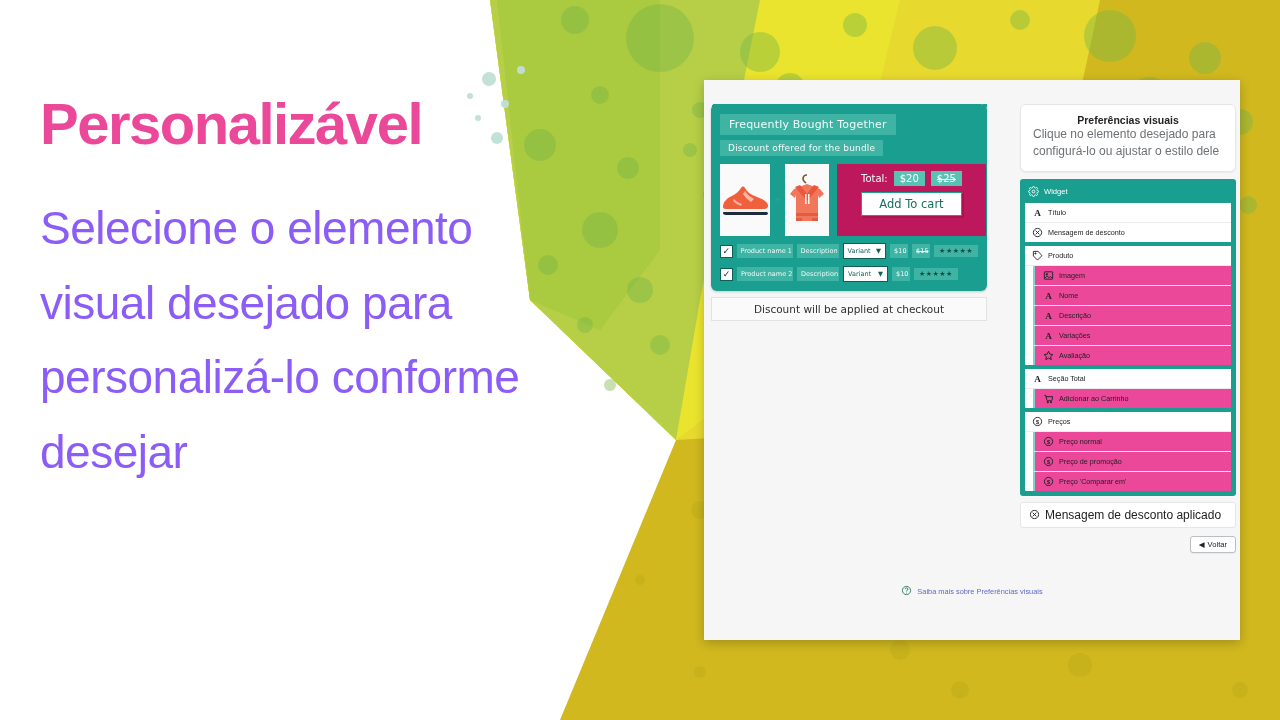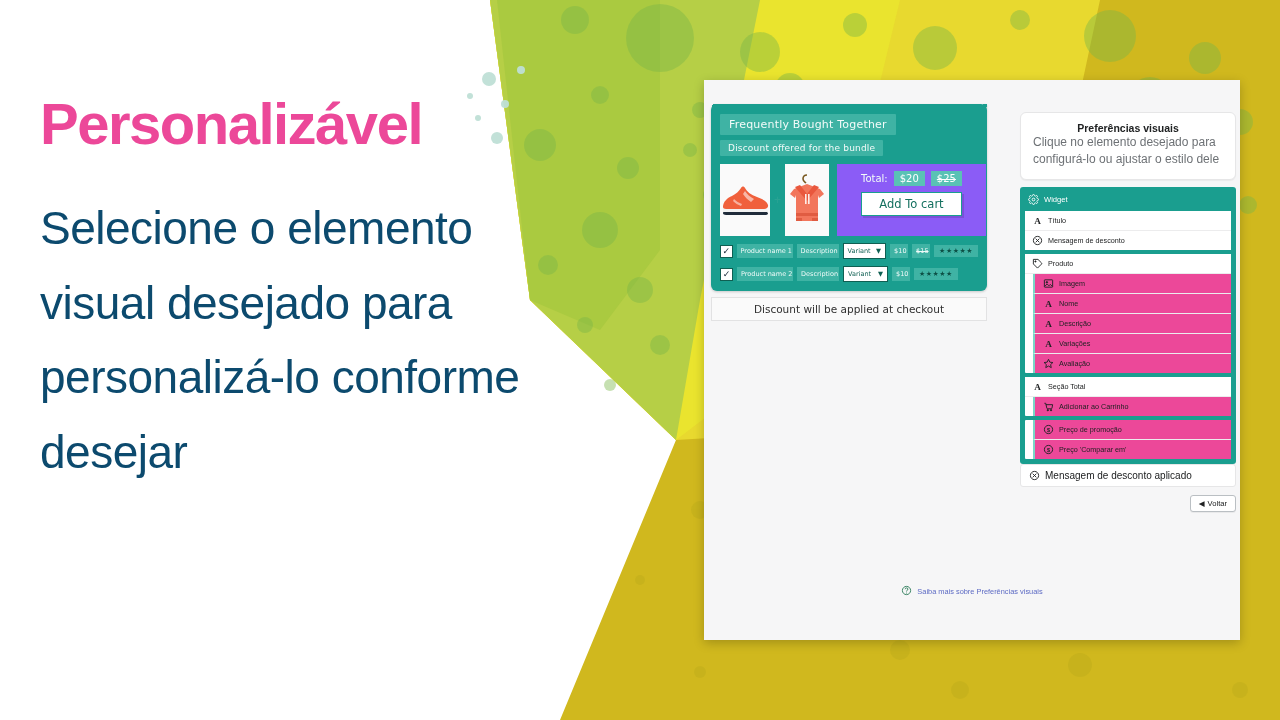--- a/index.html
+++ b/index.html
@@ -15,21 +15,21 @@
   #bg-art { position:absolute; inset:0; width:1280px; height:720px; }
 
   
   .left-copy { position:absolute; left:40px; top:95px; width:520px; }
   .headline {
     font-size:58px; font-weight:bold; color:#ec4899;
     letter-spacing:-1.5px; line-height:1.0;
   }
   .subcopy {
     margin-top:38px;
-    font-size:46px; line-height:1.62; color:#0c4a6e;
+    font-size:46px; line-height:1.62; color:#8b5cf6;
     font-weight:400; letter-spacing:-0.5px;
   }
 
   
   .app-window {
     position:absolute; left:704px; top:80px; width:536px; height:560px;
     background:#f6f6f7;
     box-shadow: 0 3px 10px rgba(0,0,0,.22);
   }
 
@@ -61,21 +61,21 @@
   .w-title { font-size:11px; padding:4px 9px; }
   .w-sub   { font-size:9px; padding:3px 8px; margin-top:5px; }
 
   .prod-row { display:flex; gap:8px; margin-top:8px; align-items:stretch; }
   .img-box {
     width:58px; height:72px; background:#fafafa;
     display:flex; align-items:center; justify-content:center;
     position:relative;
   }
   .plus-sign{ align-self:center; color:#2aa394; font-size:12px; margin:0 -4px; }
-  .total-box { flex:1; background:#8b5cf6; padding:7px 24px; display:flex; flex-direction:column; gap:6px; }
+  .total-box { flex:1; background:#be185d; padding:7px 24px; display:flex; flex-direction:column; gap:6px; }
   .total-line { display:flex; align-items:center; gap:6px; }
   .total-label { color:#f2fbf9; font-size:10px; }
   .price-pill { background:#5ac2b5; color:#ffffff; font-size:10px; padding:2px 6px; }
   .price-pill.struck { text-decoration:line-through; }
   .add-cart {
     background:#ffffff; color:#14705f; text-align:center;
     font-size:11.5px; padding:4px 0; border:1px solid #1a9e8f;
     box-shadow: 2px 2px 0 rgba(0,0,0,.12);
   }
 
@@ -95,21 +95,21 @@
   .cell.price { width:18px; text-align:center; }
   .cell.strike { width:18px; text-align:center; text-decoration:line-through; }
   .cell.stars { color:#0d4f45; font-size:7px; letter-spacing:.5px; padding:2px 5px; }
 
   .checkout-note {
     margin:6px 4px 0 4px; background:#fafafa; border:1px solid #e2e2e3;
     text-align:center; font-size:10.5px; color:#2f2f2f; padding:5px 0;
   }
 
   
-  .settings-col { position:absolute; right:4px; top:32px; width:216px; }
+  .settings-col { position:absolute; right:4px; top:24px; width:216px; }
 
   .card {
     background:#ffffff; border:1px solid #e6e6e7; border-radius:6px;
     box-shadow:0 1px 1px rgba(0,0,0,.05);
   }
   .card-head { padding:9px 12px 10px 12px; }
   .card-title { font-size:10.5px; font-weight:bold; color:#202223; text-align:center; }
   .card-desc { font-size:12px; line-height:1.45; color:#6d7175; }
 
   .tree-card { margin-top:7px; background:#1a9e8f; border-radius:3px; padding:6px 5px 5px 5px; }
@@ -122,23 +122,23 @@
     padding:4px 7px; font-size:7.2px; color:#202223;
     border-bottom:1px solid #ececed;
     background:#ffffff;
   }
   .row:last-child { border-bottom:none; }
   .row.child { margin-left:8px; border-left:2px solid #7ad7c7; padding-left:8px; background:#ec4899; }
   .ico { width:11px; height:11px; flex:0 0 11px; display:flex; align-items:center; justify-content:center; }
   .ico svg { display:block; }
 
   .applied-bar {
-    background:#ffffff; border:1px solid #e6e6e7; border-radius:3px;
+    margin-top:6px; background:#ffffff; border:1px solid #e6e6e7; border-radius:3px;
     display:flex; align-items:center; gap:5px; padding:5px 8px;
-    font-size:10px; color:#202223;
+    font-size:12px; color:#202223;
   }
 
   .back-wrap { margin-top:8px; display:flex; justify-content:flex-end; }
   .back-btn {
     background:#ffffff; border:1px solid #babfc3; border-radius:3px;
     box-shadow:0 1px 0 rgba(0,0,0,.05);
     font-size:7.6px; color:#202223; padding:3px 8px;
     display:flex; align-items:center; gap:3px; cursor:pointer;
   }
 
@@ -405,20 +405,38 @@
                   <path d="M3 5h3l2.2 10.2A2 2 0 0 0 10.2 17h7.4a2 2 0 0 0 2-1.6L21 8H6.2"></path>
                   <circle cx="10.5" cy="20" r="1.4" fill="#202223"></circle>
                   <circle cx="17.5" cy="20" r="1.4" fill="#202223"></circle>
                 </svg>
             </span>
             <span>Adicionar ao Carrinho</span>
           </div>
         </div>
 
         <div class="grp">
+          <div class="row">
+            <span class="ico">
+              <svg width="11" height="11" viewBox="0 0 24 24" fill="none" stroke="#202223" stroke-width="2">
+                  <circle cx="12" cy="12" r="9"></circle>
+                  <text x="12" y="17" font-family="Liberation Sans, sans-serif" font-size="12" font-weight="bold" text-anchor="middle" fill="#202223" stroke="none">$</text>
+                </svg>
+            </span>
+            <span>Preços</span>
+          </div>
+          <div class="row child">
+            <span class="ico">
+              <svg width="11" height="11" viewBox="0 0 24 24" fill="none" stroke="#202223" stroke-width="2">
+                  <circle cx="12" cy="12" r="9"></circle>
+                  <text x="12" y="17" font-family="Liberation Sans, sans-serif" font-size="12" font-weight="bold" text-anchor="middle" fill="#202223" stroke="none">$</text>
+                </svg>
+            </span>
+            <span>Preço normal</span>
+          </div>
           <div class="row child">
             <span class="ico">
               <svg width="11" height="11" viewBox="0 0 24 24" fill="none" stroke="#202223" stroke-width="2">
                   <circle cx="12" cy="12" r="9"></circle>
                   <text x="12" y="17" font-family="Liberation Sans, sans-serif" font-size="12" font-weight="bold" text-anchor="middle" fill="#202223" stroke="none">$</text>
                 </svg>
             </span>
             <span>Preço de promoção</span>
           </div>
           <div class="row child">

